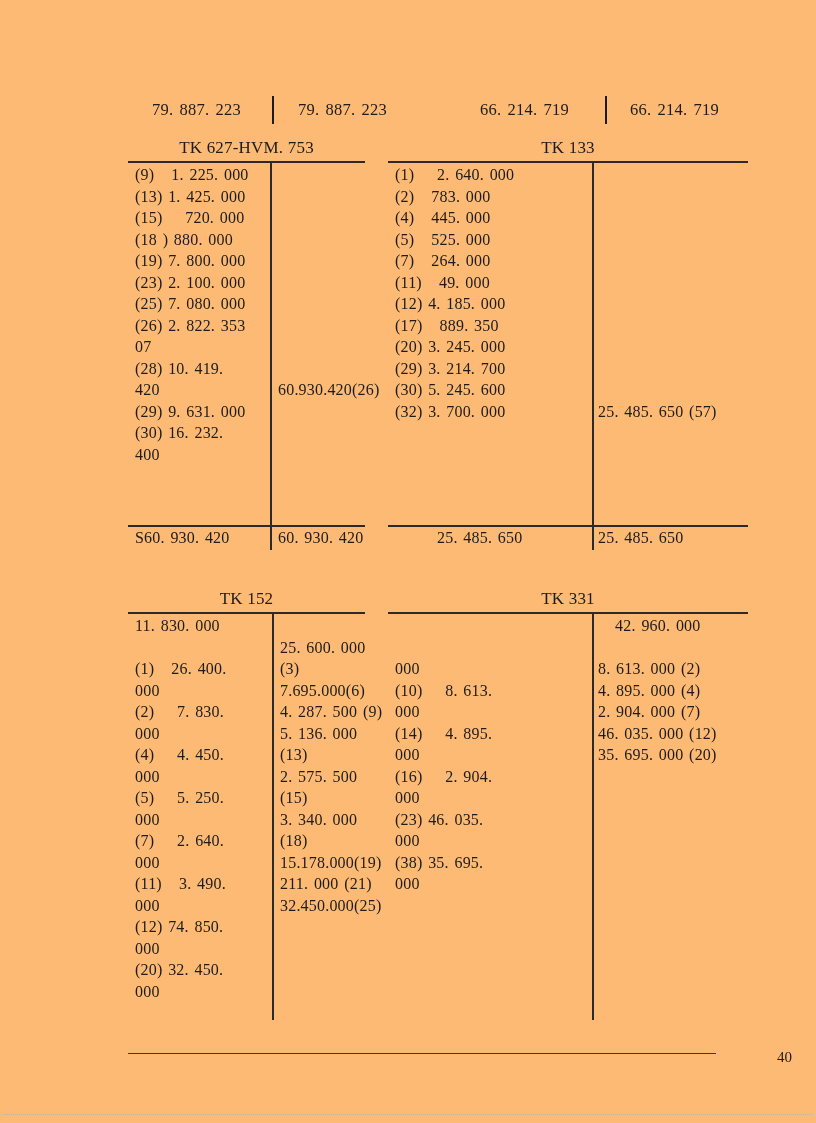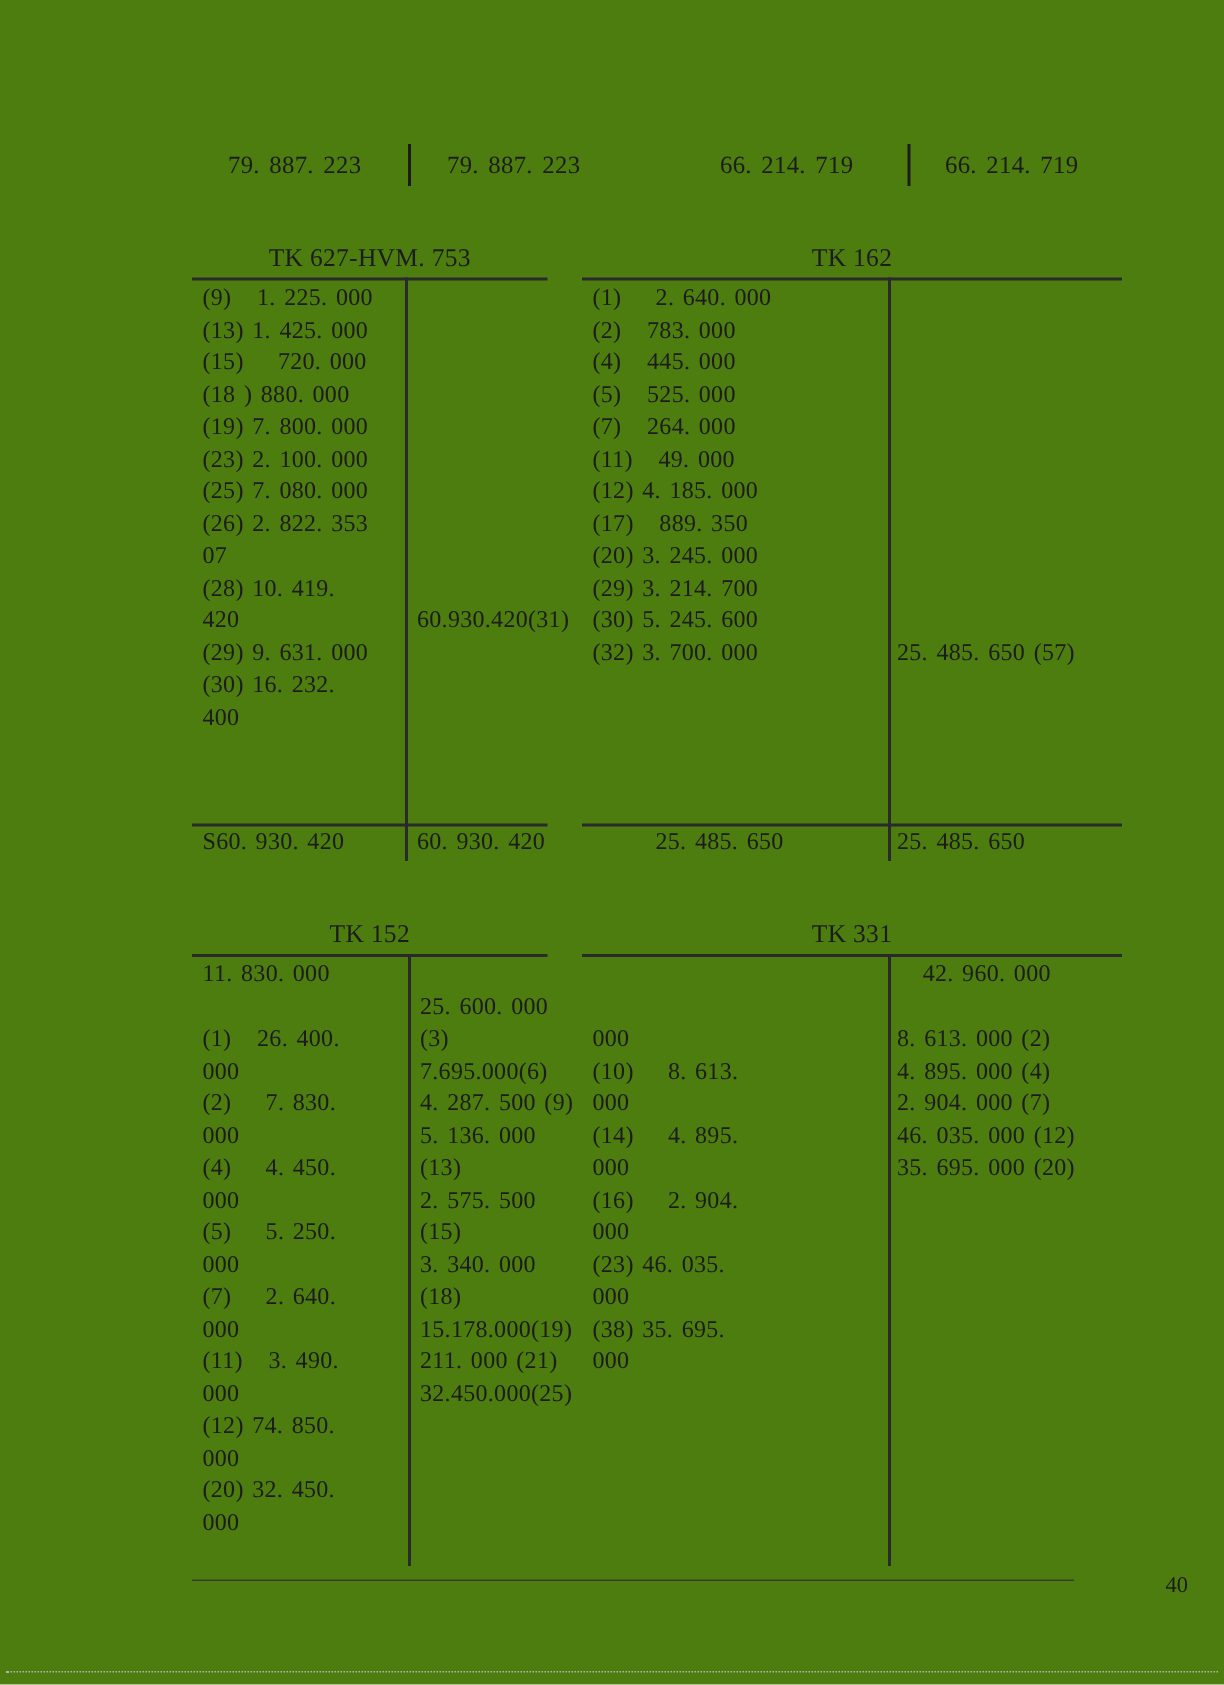--- a/index.html
+++ b/index.html
@@ -1,33 +1,33 @@
 <!DOCTYPE html>
 <html><head>
 <meta charset="utf-8">
 <style>
   html,body { margin:0; padding:0; background:#ffffff; }
   .page {
     position:relative;
     width:816px; height:1123px;
-    background:#4d7c0f;
+    background:#fdba74;
     font-family:"Liberation Serif", serif;
     color:#1c1c1c;
     overflow:hidden;
   }
   .balance-num {
     position:absolute;
     font-size:16.5px;
     letter-spacing:.2px;
     word-spacing:2px;
     white-space:pre;
   }
   .vbar { position:absolute; width:1.5px; background:#1c1c1c; }
 
-  .account { position:absolute;margin-top:24px; }
+  .account { position:absolute; }
   .account .title {
     position:absolute; top:0; left:0; right:0;
     text-align:center;
     font-size:17px;
     letter-spacing:.2px;
     white-space:pre;
   }
   .hrule { position:absolute; left:0; height:1.6px; background:#2a2a2a; width:100%; }
   .vrule { position:absolute; width:1.6px; background:#2a2a2a; }
   .rows { position:absolute; left:0; right:0; top:26px;font-family:Liberation Serif, serif; }
@@ -102,21 +102,21 @@
         <div class="t-row">
           <span class="debit">07</span>
           <span class="credit"></span>
         </div>
         <div class="t-row">
           <span class="debit">(28) 10. 419.</span>
           <span class="credit"></span>
         </div>
         <div class="t-row">
           <span class="debit">420</span>
-          <span class="credit">60.930.420(31)</span>
+          <span class="credit">60.930.420(26)</span>
         </div>
         <div class="t-row">
           <span class="debit">(29) 9. 631. 000</span>
           <span class="credit"></span>
         </div>
         <div class="t-row">
           <span class="debit">(30) 16. 232.</span>
           <span class="credit"></span>
         </div>
         <div class="t-row">
@@ -125,21 +125,21 @@
         </div>
       </div>
     <div class="hrule" style="top:387px;"></div>
     <div class="t-row totals" style="top:389px;">
       <span class="debit">S60. 930. 420</span>
       <span class="credit">60. 930. 420</span>
     </div>
   </div>
 
   <div class="account acct-tk133" style="left:388px; top:138px; width:360px; height:417px; --credit-x:210px;">
-    <div class="title">TK 162</div>
+    <div class="title">TK 133</div>
     <div class="hrule" style="top:23px;"></div>
     <div class="vrule" style="left:204px; top:23px; height:389px;"></div>
     <div class="rows">
         <div class="t-row">
           <span class="debit">(1)    2. 640. 000</span>
           <span class="credit"></span>
         </div>
         <div class="t-row">
           <span class="debit">(2)   783. 000</span>
           <span class="credit"></span>

